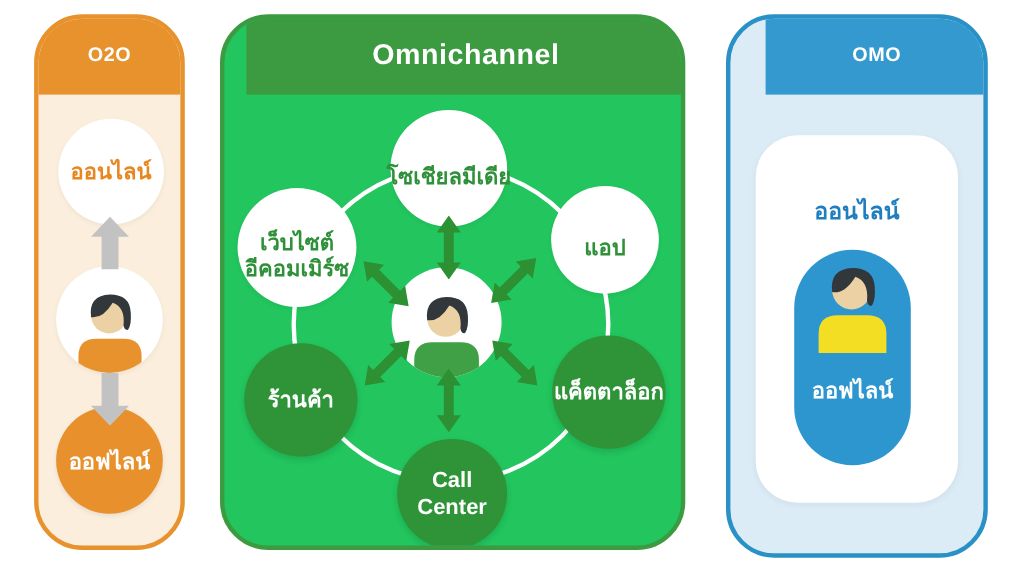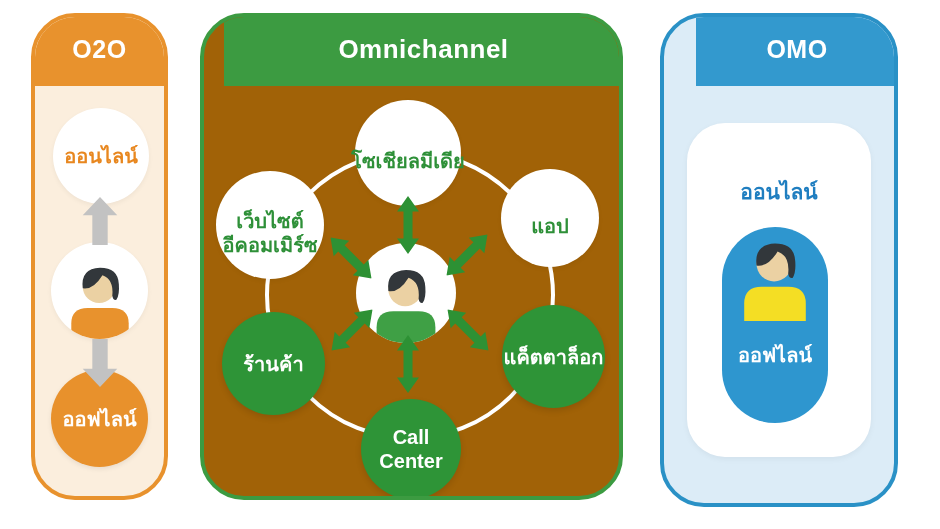--- a/index.html
+++ b/index.html
@@ -2,37 +2,37 @@
 <html><head>
 <meta charset="utf-8">
 <style>
   * { margin:0; padding:0; box-sizing:border-box; }
   html,body { background:#ffffff; }
   body { font-family:"Liberation Sans","DejaVu Sans",sans-serif; }
   #canvas { position:relative; width:940px; height:529px; background:#ffffff; overflow:hidden; }
 
   .panel { position:absolute; top:13px; border:4px solid; border-radius:44px; overflow:hidden; }
   .panel-header { margin:-4px -4px 0 -4px; height:73px; display:flex; align-items:center; justify-content:center; }
-  .panel-title { color:#ffffff; font-weight:bold; font-size:25px; letter-spacing:0.5px; }
+  .panel-title { color:#ffffff; font-weight:bold; font-size:18px; letter-spacing:0.5px; }
 
   
   #panel-o2o { left:31px; width:137px; height:487px; border-color:#E8922D; background:#FBEEDD; }
   #panel-o2o .panel-header { background:#E8922D; }
   .o2o-circle { position:absolute; border-radius:50%; display:flex; align-items:center; justify-content:center; }
   #o2o-online { left:18px; top:91px; width:96px; height:96px; background:#ffffff; box-shadow:0 2px 5px rgba(0,0,0,0.05); }
   #o2o-online span { color:#E8871F; font-weight:bold; font-size:20px; white-space:nowrap; }
   #o2o-person { left:16px; top:225px; width:97px; height:97px; background:#ffffff; overflow:hidden; box-shadow:0 2px 5px rgba(0,0,0,0.05); }
   #o2o-offline { left:16px; top:353px; width:97px; height:97px; background:#E8912C; box-shadow:0 2px 5px rgba(0,0,0,0.08); }
   #o2o-offline span { color:#ffffff; font-weight:bold; font-size:20px; white-space:nowrap; }
   .gray-arrow { position:absolute; width:36px; height:48px; z-index:3; }
   #o2o-arrow-up   { left:47px; top:180px; }
   #o2o-arrow-down { left:47px; top:322px; transform:rotate(180deg); }
 
   
-  #panel-omni { left:200px; width:423px; height:487px; border-color:#3C9B41; background:#a16207;padding-left:24px; }
+  #panel-omni { left:200px; width:423px; height:487px; border-color:#3C9B41; background:#22c55e;padding-left:24px; }
   #panel-omni .panel-header { background:#3C9B41; }
   #panel-omni .panel-title { font-size:26px; }
   #channel-ring { position:absolute; left:61px; top:133px; width:290px; height:290px; border:4px solid #ffffff; border-radius:50%; z-index:1; }
   .ch-circle { position:absolute; border-radius:50%; display:flex; align-items:center; justify-content:center; text-align:center; z-index:3; }
   .ch-circle.light { background:#ffffff; box-shadow:0 2px 5px rgba(0,0,0,0.05); }
   .ch-circle.light .lbl { color:#2E9038;margin-top:15px; }
   .ch-circle.dark { background:#2E9437; box-shadow:0 3px 6px rgba(0,0,0,0.12); }
   .ch-circle.dark .lbl { color:#ffffff;text-align:center; }
   .ch-circle .lbl { font-weight:bold; font-size:20px; line-height:1.2; white-space:nowrap; }
   #ch-social    { left:151px; top:83px;  width:106px; height:106px; }

